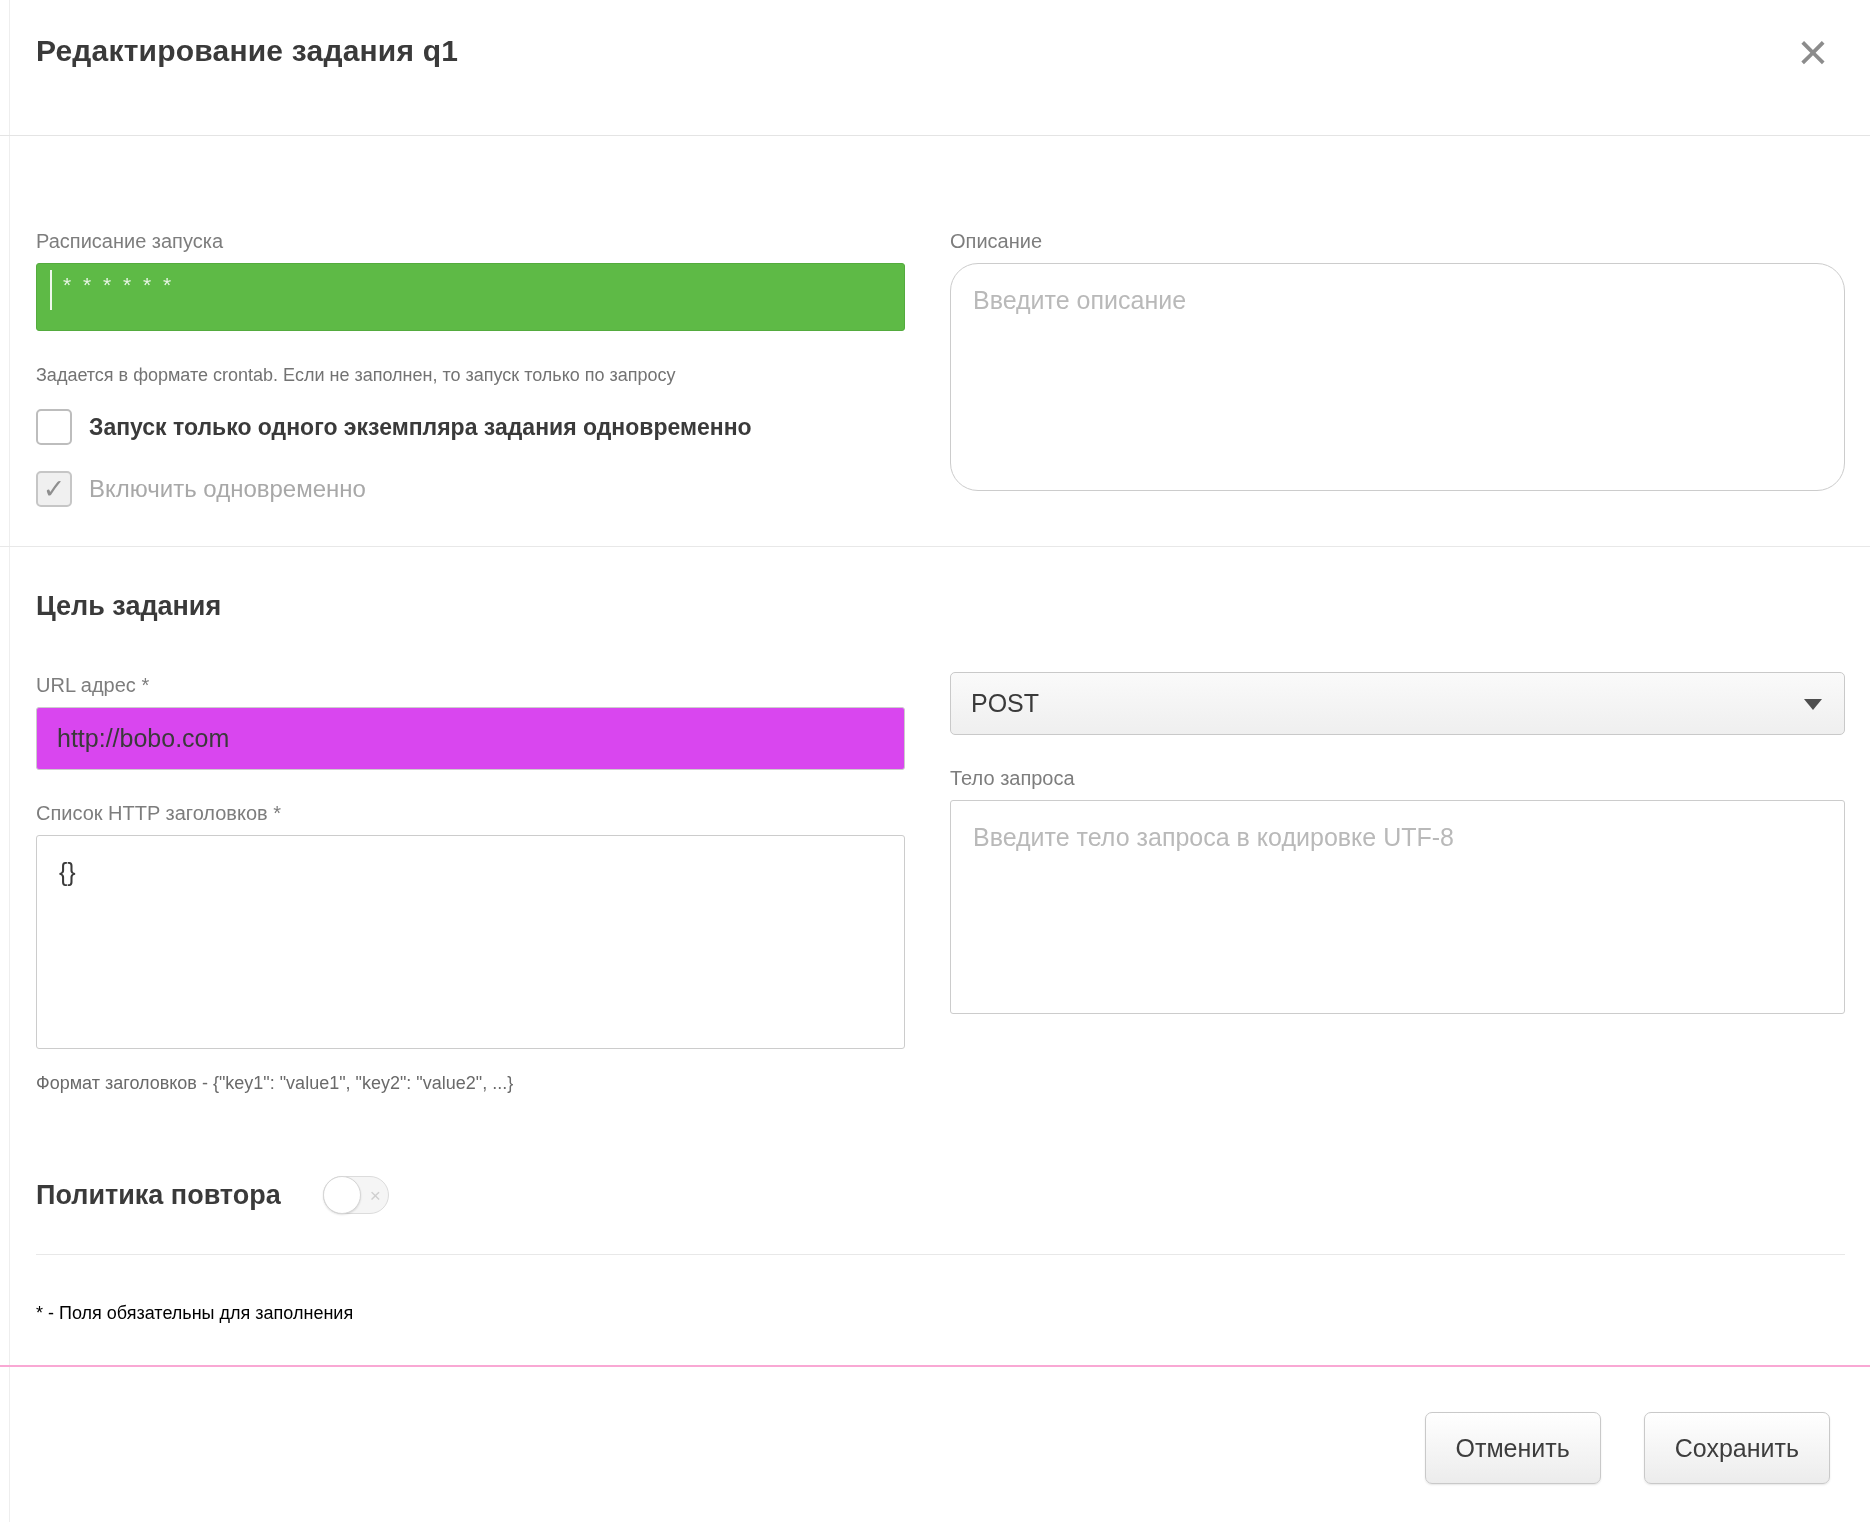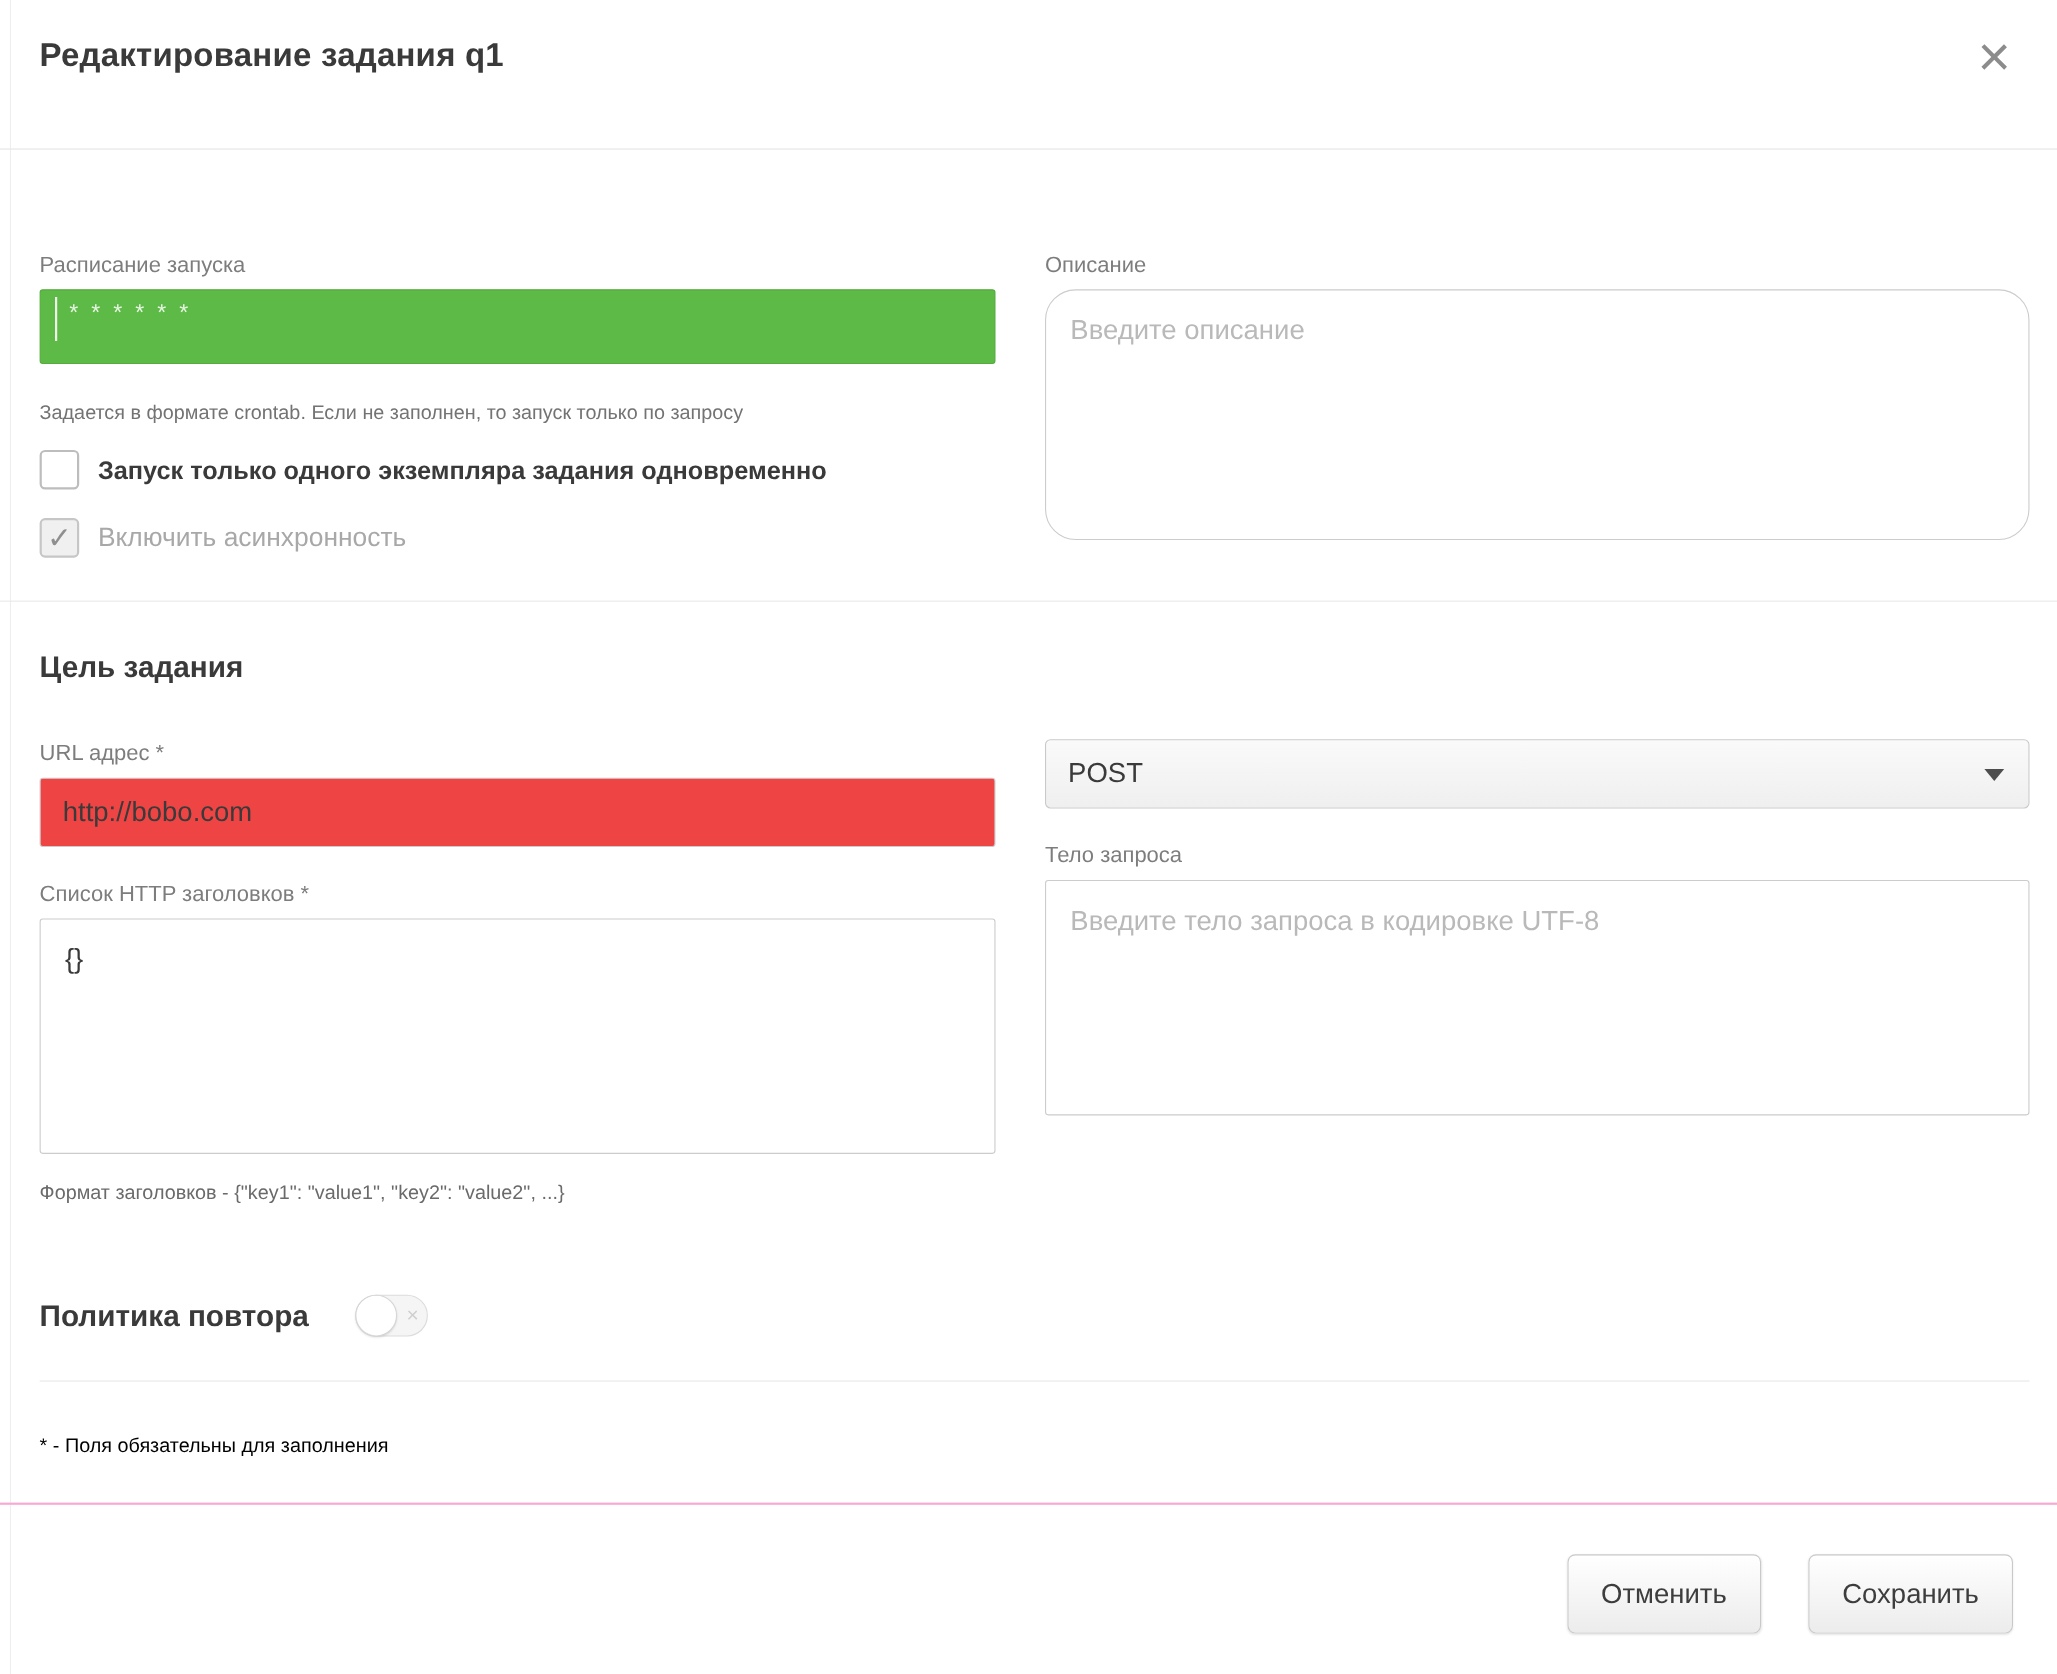--- a/index.html
+++ b/index.html
@@ -82,21 +82,21 @@
     width: 100%; resize: none;
     border: 1px solid #cccccc; border-radius: 3px; background: #ffffff;
     font-family: inherit; font-size: 25px; color: #3a3a3a;
     padding: 20px 22px; outline: none; line-height: 1.3;
   }
   .textarea::placeholder { color: #b9b9b9; }
   .ta-description { height: 228px; border-radius: 28px; }
   .ta-tall { height: 214px; }
   .text-input {
     width: 100%; height: 63px;
-    border: 1px solid #cccccc; border-radius: 3px; background: #ef4444;
+    border: 1px solid #cccccc; border-radius: 3px; background: #d946ef;
     font-family: inherit; font-size: 25px; color: #3a3a3a;
     padding: 0 20px; outline: none;
   }
 
   
   .select {
     position: relative; width: 100%; height: 63px;
     border: 1px solid #c9c9c9; border-radius: 5px;
     background: linear-gradient(#fafafa, #efefef);
     display: flex; align-items: center;
@@ -177,21 +177,21 @@
 
         <div class="check-row first">
           <span class="checkbox"></span>
           <span class="check-label">Запуск только одного экземпляра задания одновременно</span>
         </div>
 
         <div class="check-row second">
           <span class="checkbox checked-disabled">
             <span class="mark">✓</span>
           </span>
-          <span class="check-label disabled">Включить асинхронность</span>
+          <span class="check-label disabled">Включить одновременно</span>
         </div>
       </div>
 
       <div>
         <span class="field-label">Описание</span>
         <textarea class="textarea ta-description" placeholder="Введите описание" style=""></textarea>
       </div>
     </div>
   </div>
 

